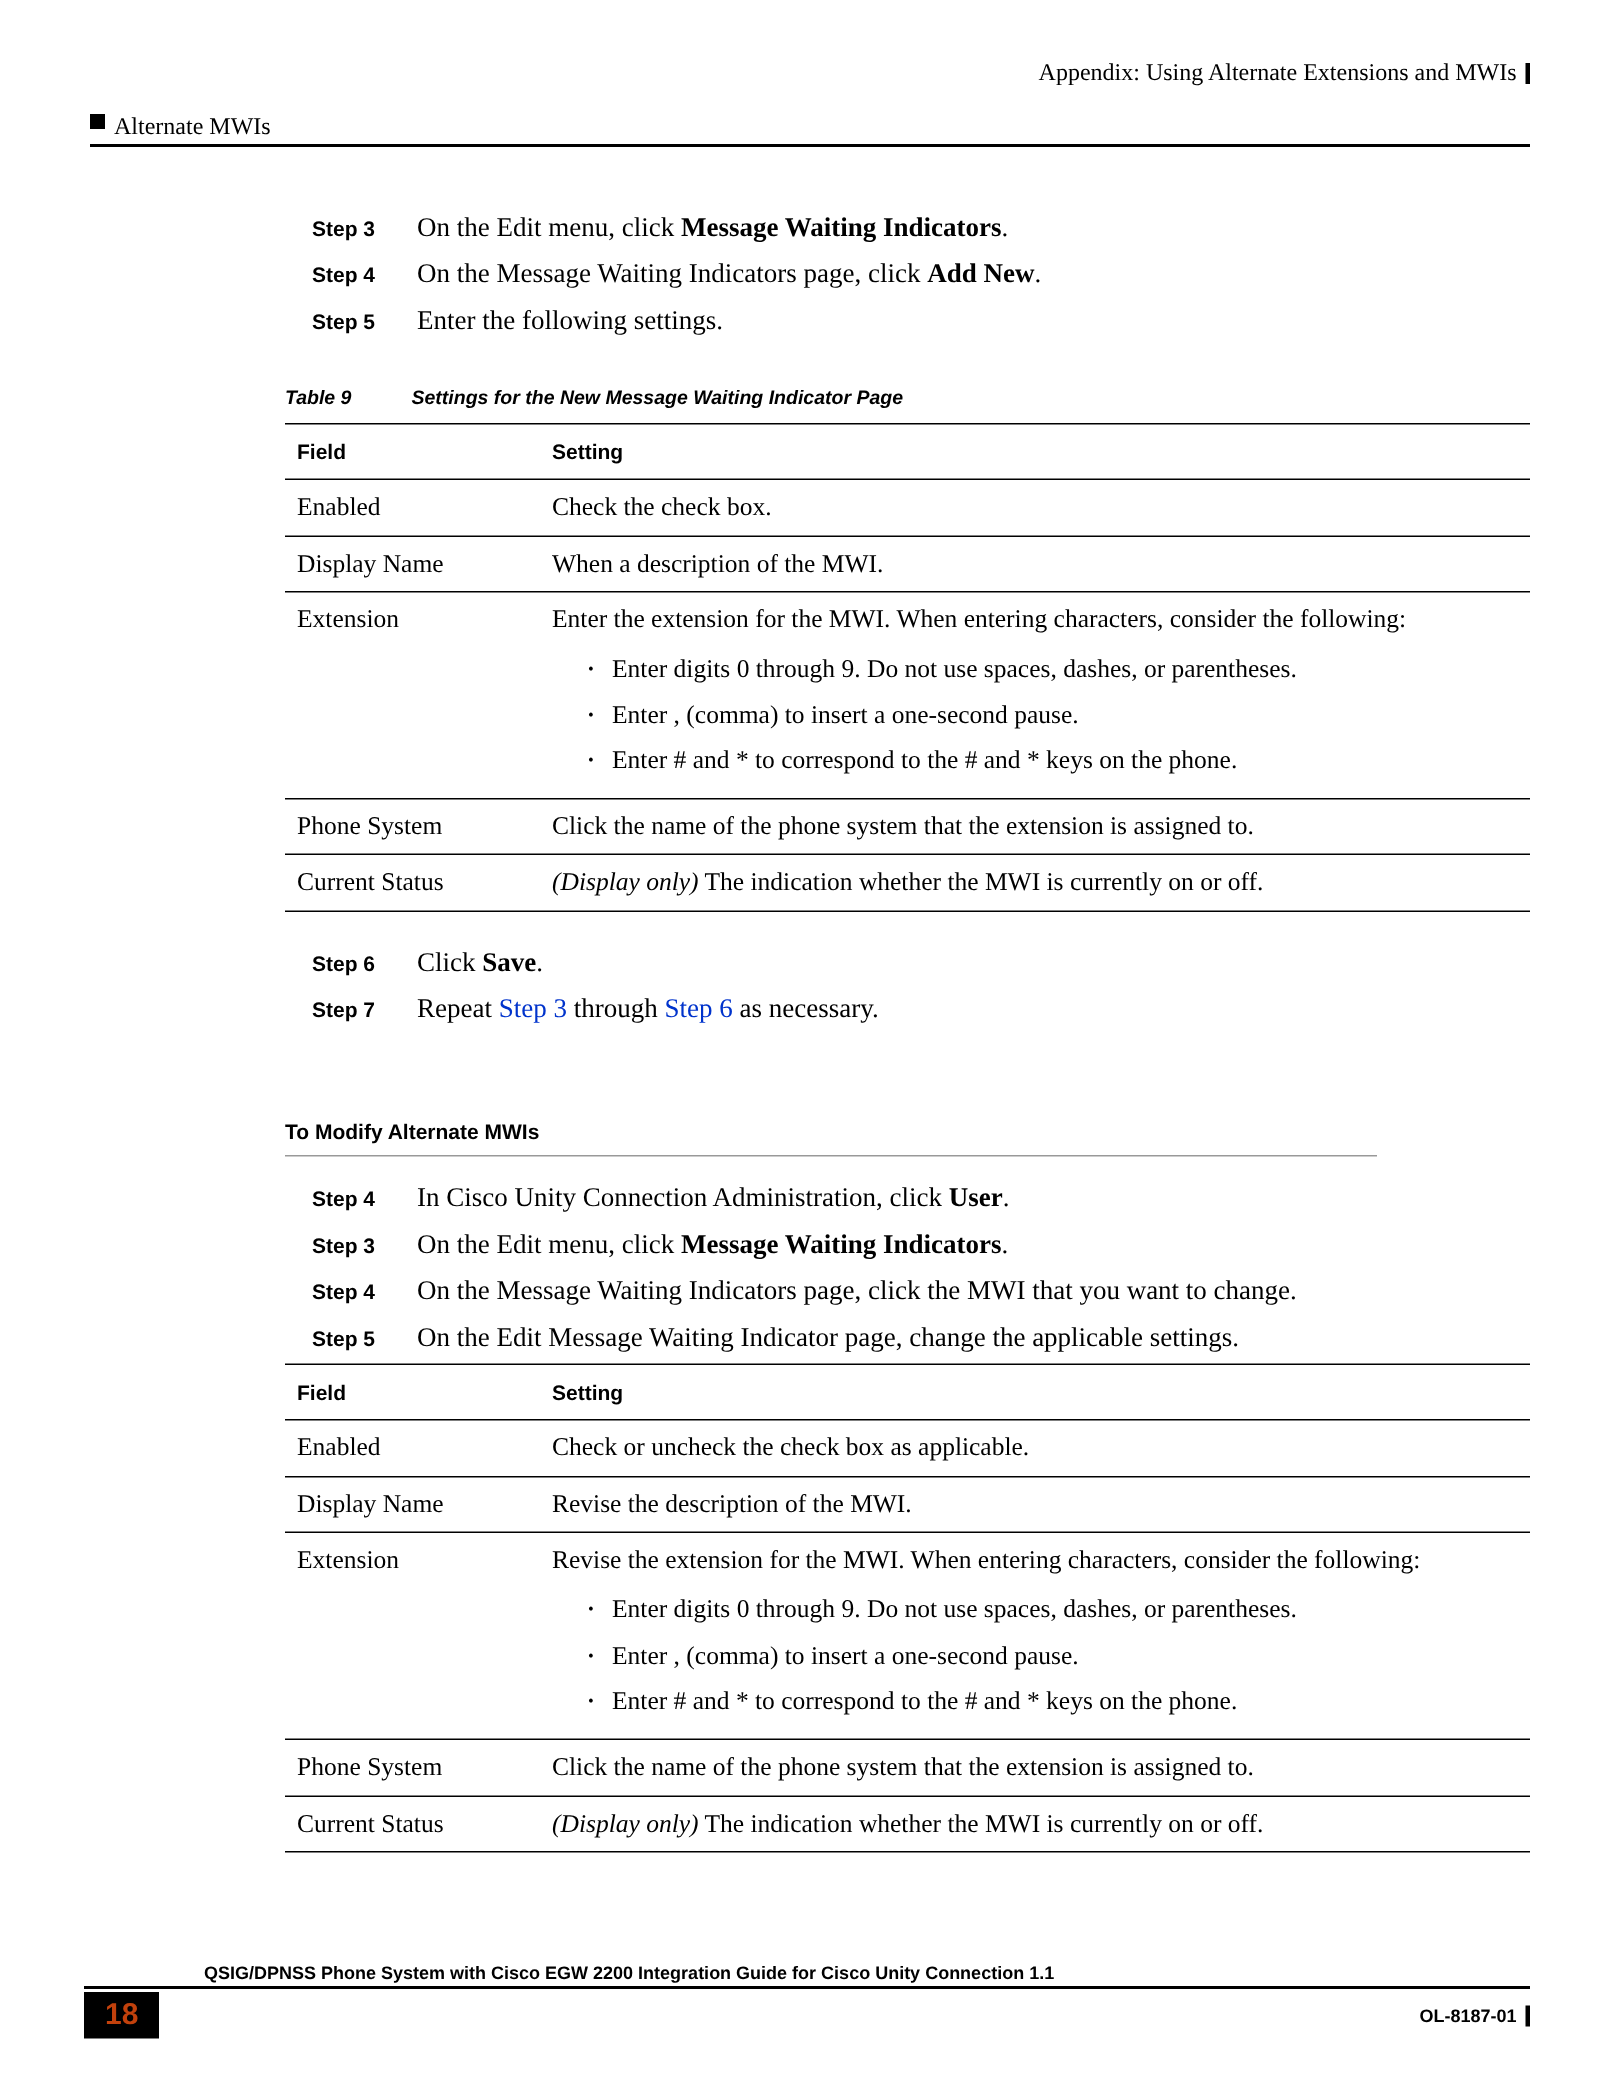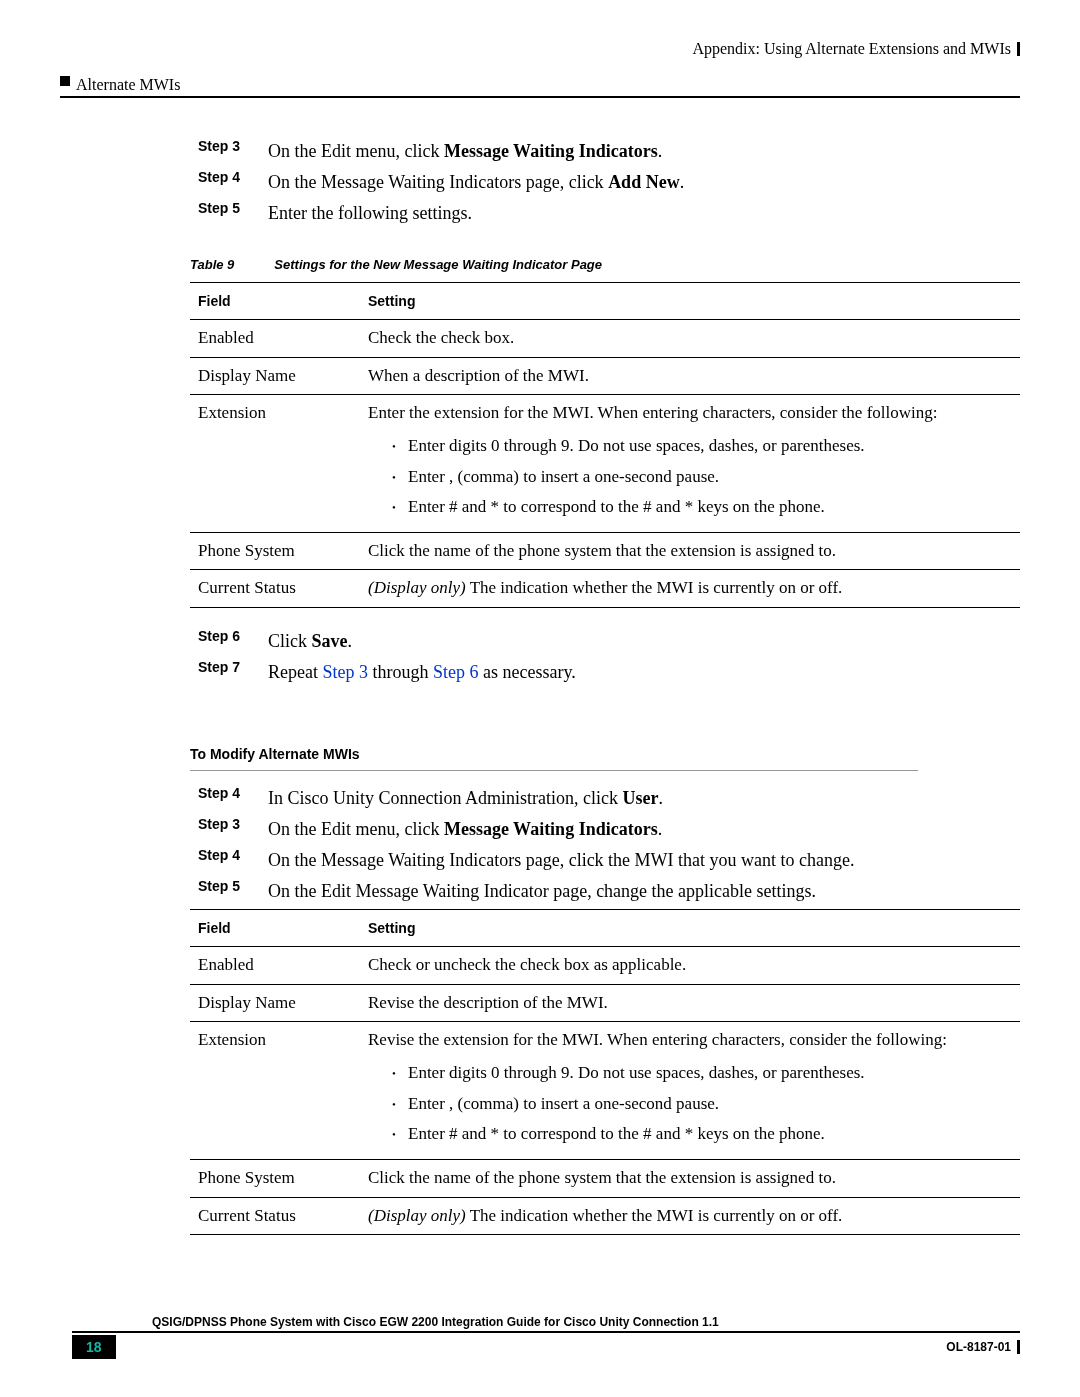--- a/index.html
+++ b/index.html
@@ -34,22 +34,22 @@
   }
   .hr-strong {
     border-top: 2px solid #000;
     margin: 2px 0 40px 0;
   }
   .content {
     padding: 0 0 0 130px;
   }
   .step-row {
     display: flex;
-    align-items: flex-start;
-    margin: 4px 8px;
+    align-items: center;
+    margin: 4px 18px;
   }
   .step-label {
     font-family: Arial, Helvetica, sans-serif;
     font-weight: bold;
     font-size: 14px;
     width: 70px;
     flex-shrink: 0;
   }
   .step-text {
     font-size: 18px;
@@ -107,44 +107,44 @@
     margin: 60px 0 8px 0;
   }
   .section-hr {
     border-top:1px solid #999;
     margin-bottom: 14px;
     width: 728px;
   }
   .footer {
     position:absolute;
     bottom: 38px;
-    left: 72px;
+    left: 56px;
     right: 60px;
   }
   .footer-title {
     font-family: Arial, Helvetica, sans-serif;
     font-size: 12px;
     font-weight: bold;
     text-align:left;
     padding-left: 80px;
     border-bottom: 2px solid #000;
     padding-bottom: 2px;
   }
   .footer-row {
     display:flex;
     justify-content:space-between;
     align-items:center;
     margin-top:2px;
   }
   .page-num-box {
     background:#000;
-    color:#14b8a6;
-    font-family: Arial, Helvetica, sans-serif;
-    font-weight: bold;
-    font-size: 14px;
+    color:#c2410c;
+    font-family: Arial, Helvetica, sans-serif;
+    font-weight: bold;
+    font-size: 20px;
     padding: 4px 14px;
   }
   .doc-id {
     font-family: Arial, Helvetica, sans-serif;
     font-size: 12px;
     font-weight: bold;
     display:flex;
     align-items:center;
     gap:6px;
   }

